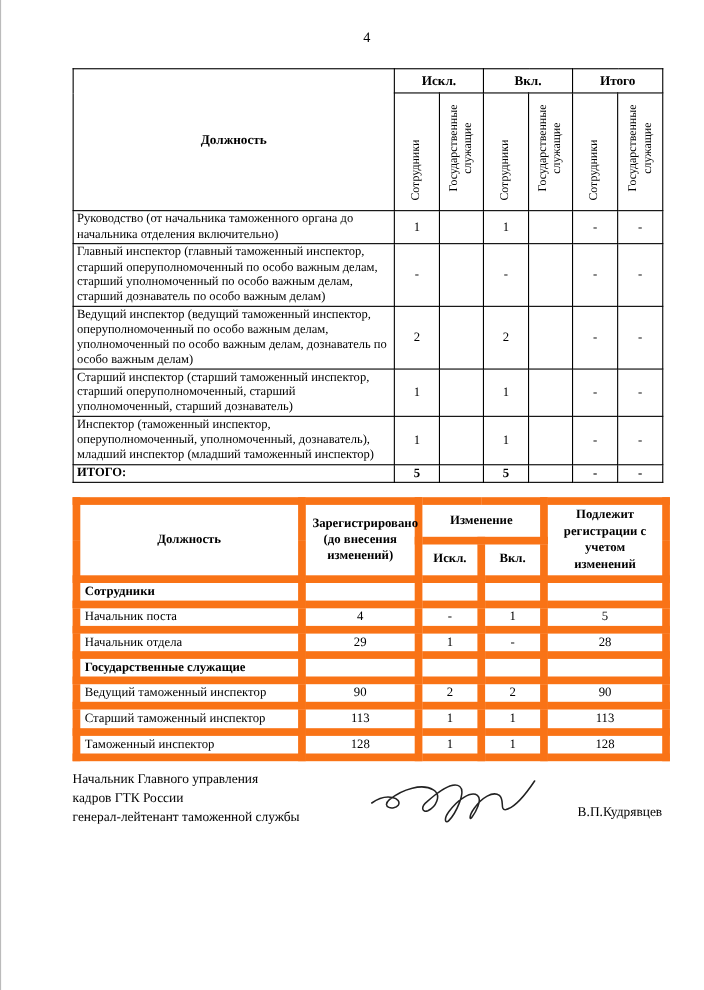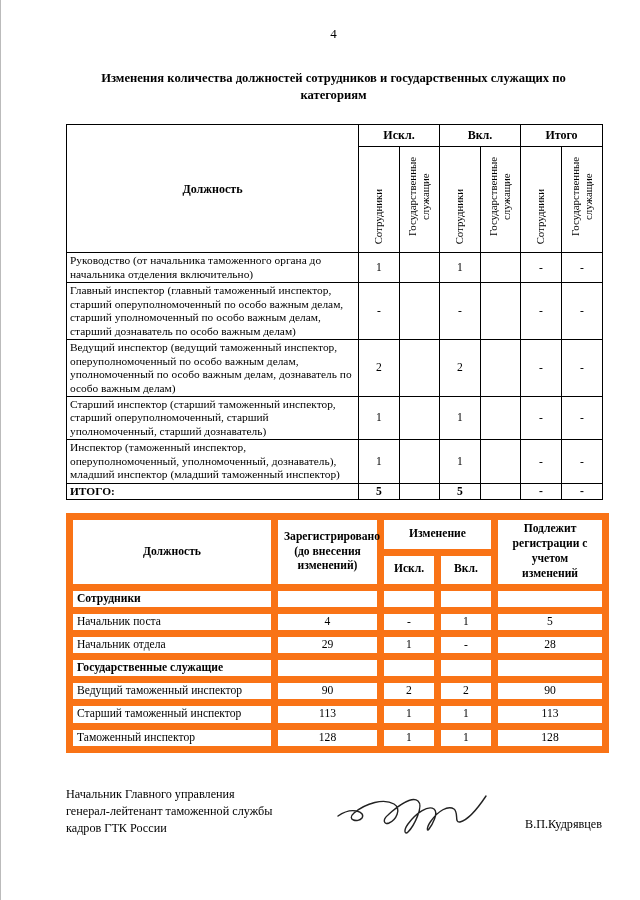--- a/index.html
+++ b/index.html
@@ -58,34 +58,33 @@
   .t1 td.num { text-align: center; vertical-align: middle; font-size: 11.6px; }
   .t1 tr.total td { font-weight: bold; }
 
   table.t2 { width: 536px; margin-top: 13px; }
   .t2 td { border: 7px solid #f97316; font-size: 11.6px; line-height: 1.22; padding: 1px 4px; }
   .t2 td.hdr { font-weight: bold; text-align: center; vertical-align: middle; line-height: 1.28; padding: 2px 6px; }
   .t2 tr.sec td { font-weight: bold; }
   .t2 td.num { text-align: center; vertical-align: middle; }
   .t2 td.poscell { vertical-align: middle; }
 
-  .sig-block { display: flex; margin-top: 33px; width: 536px; }
+  .sig-block { display: flex; margin-top: 8px; width: 536px; }
   .sig-left { font-size: 12.2px; line-height: 1.42; width: 232px; }
   .sig-scrawl { flex: 1; display: flex; justify-content: center; align-items: center; margin-top: -4px; }
   .sig-name { font-size: 12.2px; align-self: flex-end; padding-bottom: 6px; white-space: nowrap; }
 </style>
 </head>
 <body>
 
 <div class="page">
   <div class="content">
 
     <div class="page-number">4</div>
 
-    <div class="title1">Изменения количества должностей сотрудников и государственных служащих по категориям</div>
 
     <table class="t1">
       <colgroup>
         <col style="width:292px">
           <col style="width:41px">
           <col style="width:40px">
         <col style="width:41px">
           <col style="width:40px">
           <col style="width:41px">
           <col style="width:41px">
@@ -233,22 +232,22 @@
           <td class="num">1</td>
           <td class="num">1</td>
           <td class="num">128</td>
         </tr>
       </tbody>
     </table>
 
     <div class="sig-block">
       <div class="sig-left">
         <div>Начальник Главного управления</div>
+        <div>кадров ГТК России</div>
         <div>генерал-лейтенант таможенной службы</div>
-        <div>кадров ГТК России</div>
       </div>
       <div class="sig-scrawl">
         <svg width="160" height="56" viewBox="0 0 160 56" fill="none">
           <path d="M6 34 C 20 24, 34 30, 30 36 C 26 41, 14 38, 22 31 C 34 21, 52 16, 62 22 C 70 27, 64 38, 57 41 C 52 43, 50 38, 56 33 C 66 24, 80 14, 86 19 C 92 24, 82 44, 76 50 C 73 53, 71 49, 76 42 C 84 31, 96 23, 102 27 C 107 31, 100 43, 97 47 C 95 50, 94 46, 99 39 C 106 29, 116 23, 122 27 C 127 31, 122 41, 128 40 C 136 38, 146 26, 154 14" stroke="#222222" stroke-width="1.4" stroke-linecap="round"></path>
         </svg>
       </div>
       <div class="sig-name">В.П.Кудрявцев</div>
     </div>
 
   </div>

